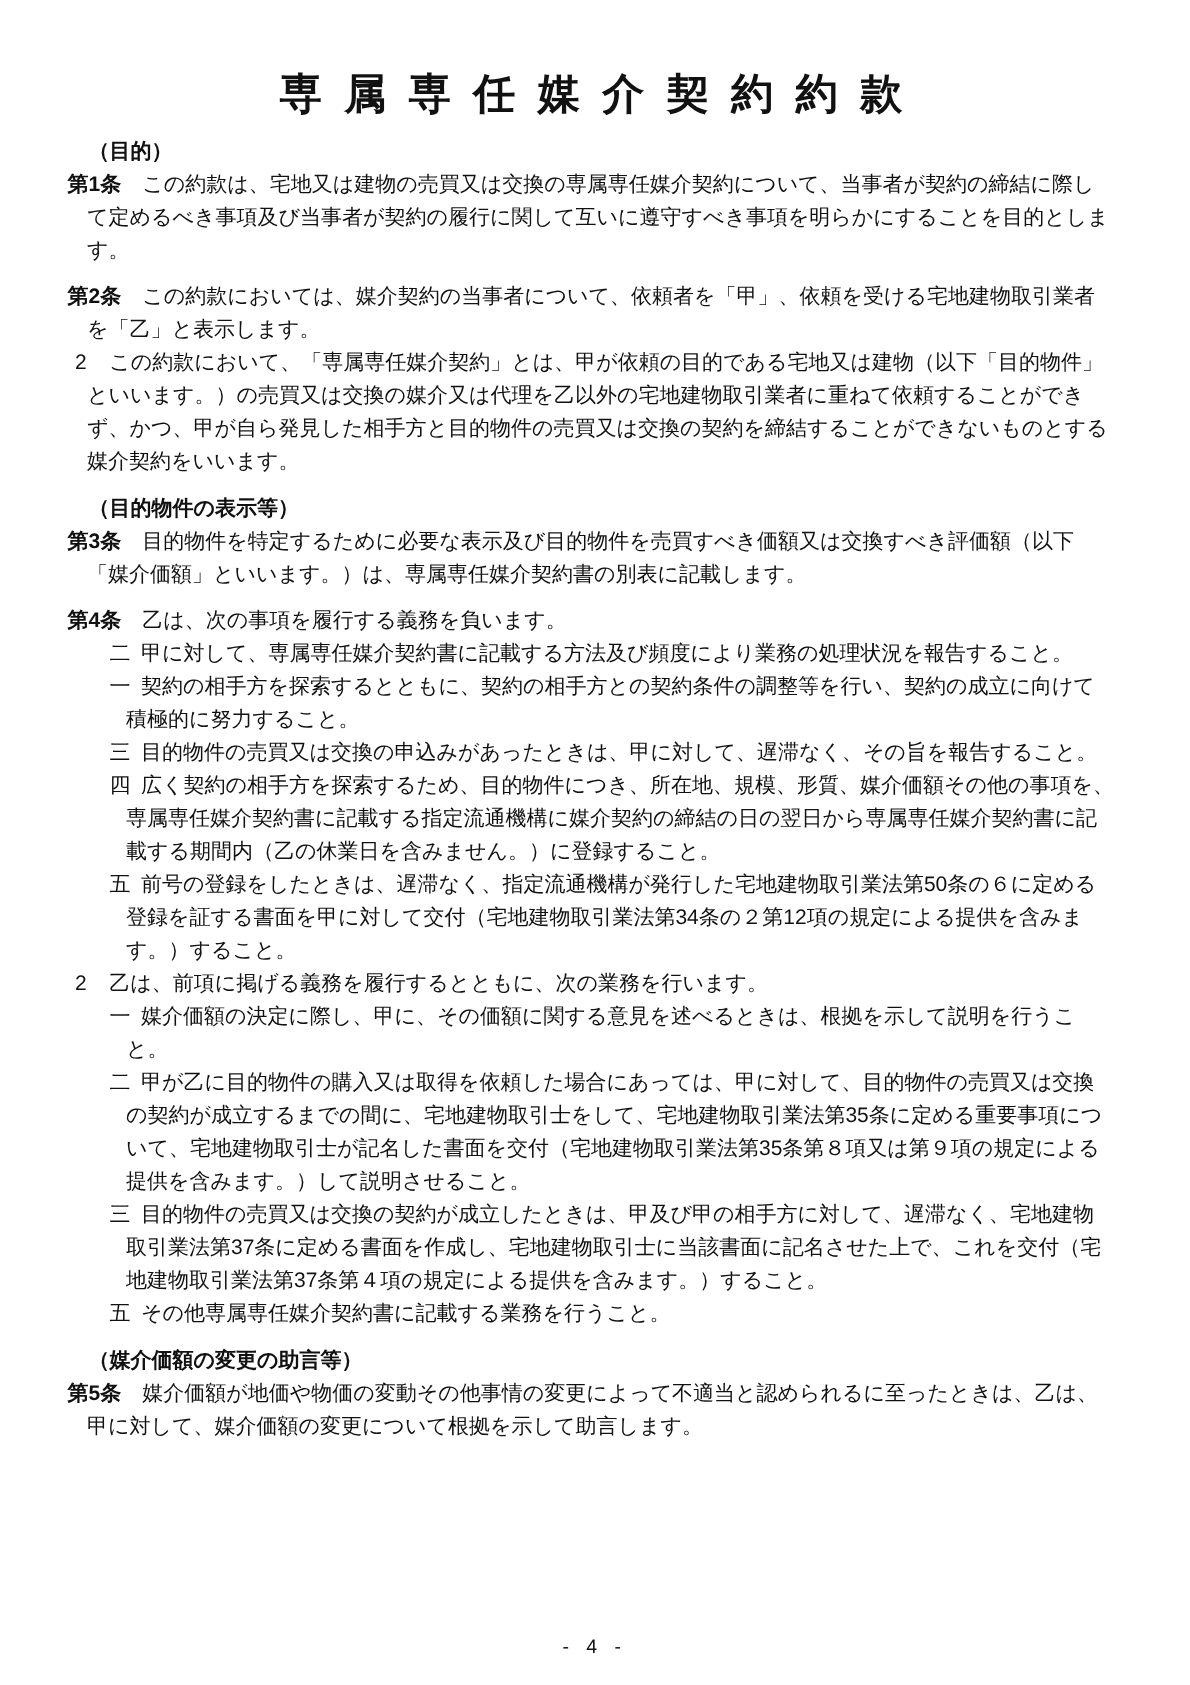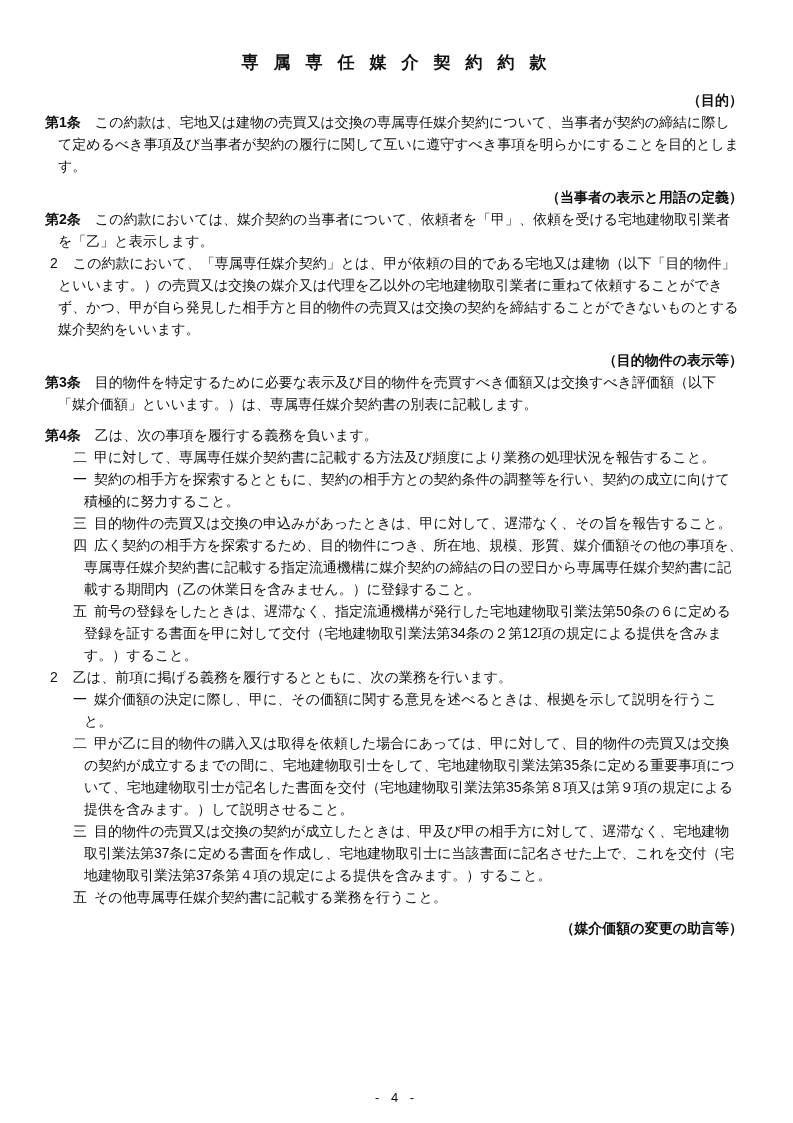--- a/index.html
+++ b/index.html
@@ -12,37 +12,36 @@
     position: relative;
     width: 793px;
     height: 1123px;
     margin: 0 auto;
     background: #ffffff;
     overflow: hidden;
     padding: 46px 50px 0 45px;
   }
   .doc-title {
     text-align: center;
-    font-size: 17px;
+    font-size: 28px;
     font-weight: bold;
     letter-spacing: 15px;
     padding-left: 15px; 
     line-height: 34px;
     white-space: nowrap;
   }
   .doc-body {
     font-size: 14px;
     line-height: 22px;
   }
   section.contract-section { margin-top: 9px; }
   .sec-heading {
     font-weight: bold;
     padding-left: 14px;
     line-height: 22px;
-    text-align: right;
   }
   .block { line-height: 22px; }
   .block .label { font-weight: normal; }
   
   .block.article { padding-left: 13px; text-indent: -13px; }
   .block.article .label { font-weight: bold; margin-right: 14px; }
   
   .block.para { margin-left: 5px; padding-left: 8px; text-indent: -8px; }
   .block.para .label { margin-right: 15px; }
   
@@ -63,21 +62,20 @@
 <body>
 
 <div class="page">
   <h1 class="doc-title">専属専任媒介契約約款</h1>
   <div class="doc-body">
       <section class="contract-section">
         <div class="sec-heading">（目的）</div>
         <div class="block article"><span class="label">第1条</span><span class="text">この約款は、宅地又は建物の売買又は交換の専属専任媒介契約について、当事者が契約の締結に際して定めるべき事項及び当事者が契約の履行に関して互いに遵守すべき事項を明らかにすることを目的とします。</span></div>
       </section>
       <section class="contract-section">
-        <div class="sec-heading">（当事者の表示と用語の定義）</div>
         <div class="block article"><span class="label">第2条</span><span class="text">この約款においては、媒介契約の当事者について、依頼者を「甲」、依頼を受ける宅地建物取引業者を「乙」と表示します。</span></div>
         <div class="block para"><span class="label">2</span><span class="text">この約款において、「専属専任媒介契約」とは、甲が依頼の目的である宅地又は建物（以下「目的物件」といいます。）の売買又は交換の媒介又は代理を乙以外の宅地建物取引業者に重ねて依頼することができず、かつ、甲が自ら発見した相手方と目的物件の売買又は交換の契約を締結することができないものとする媒介契約をいいます。</span></div>
       </section>
       <section class="contract-section">
         <div class="sec-heading">（目的物件の表示等）</div>
         <div class="block article"><span class="label">第3条</span><span class="text">目的物件を特定するために必要な表示及び目的物件を売買すべき価額又は交換すべき評価額（以下「媒介価額」といいます。）は、専属専任媒介契約書の別表に記載します。</span></div>
       </section>
       <section class="contract-section">
         <div class="block article"><span class="label">第4条</span><span class="text">乙は、次の事項を履行する義務を負います。</span></div>
         <div class="block item"><span class="label">二</span><span class="text">甲に対して、専属専任媒介契約書に記載する方法及び頻度により業務の処理状況を報告すること。</span></div>
@@ -86,16 +84,17 @@
         <div class="block item"><span class="label">四</span><span class="text">広く契約の相手方を探索するため、目的物件につき、所在地、規模、形質、媒介価額その他の事項を、専属専任媒介契約書に記載する指定流通機構に媒介契約の締結の日の翌日から専属専任媒介契約書に記載する期間内（乙の休業日を含みません。）に登録すること。</span></div>
         <div class="block item"><span class="label">五</span><span class="text">前号の登録をしたときは、遅滞なく、指定流通機構が発行した宅地建物取引業法第50条の６に定める登録を証する書面を甲に対して交付（宅地建物取引業法第34条の２第12項の規定による提供を含みます。）すること。</span></div>
         <div class="block para"><span class="label">2</span><span class="text">乙は、前項に掲げる義務を履行するとともに、次の業務を行います。</span></div>
         <div class="block item"><span class="label">一</span><span class="text">媒介価額の決定に際し、甲に、その価額に関する意見を述べるときは、根拠を示して説明を行うこと。</span></div>
         <div class="block item"><span class="label">二</span><span class="text">甲が乙に目的物件の購入又は取得を依頼した場合にあっては、甲に対して、目的物件の売買又は交換の契約が成立するまでの間に、宅地建物取引士をして、宅地建物取引業法第35条に定める重要事項について、宅地建物取引士が記名した書面を交付（宅地建物取引業法第35条第８項又は第９項の規定による提供を含みます。）して説明させること。</span></div>
         <div class="block item"><span class="label">三</span><span class="text">目的物件の売買又は交換の契約が成立したときは、甲及び甲の相手方に対して、遅滞なく、宅地建物取引業法第37条に定める書面を作成し、宅地建物取引士に当該書面に記名させた上で、これを交付（宅地建物取引業法第37条第４項の規定による提供を含みます。）すること。</span></div>
         <div class="block item"><span class="label">五</span><span class="text">その他専属専任媒介契約書に記載する業務を行うこと。</span></div>
       </section>
       <section class="contract-section">
         <div class="sec-heading">（媒介価額の変更の助言等）</div>
+        <div class="block article"><span class="label">第5条</span><span class="text">媒介価額が地価や物価の変動その他事情の変更によって不適当と認められるに至ったときは、乙は、甲に対して、媒介価額の変更について根拠を示して助言します。</span></div>
       </section>
     </div>
   <div class="page-footer">- 4 -</div>
 </div>
 
 </body></html>

